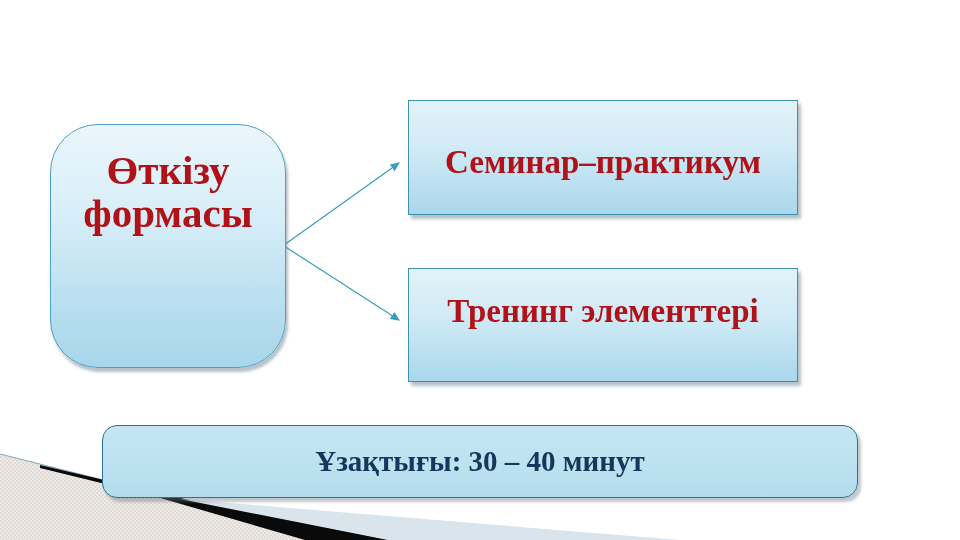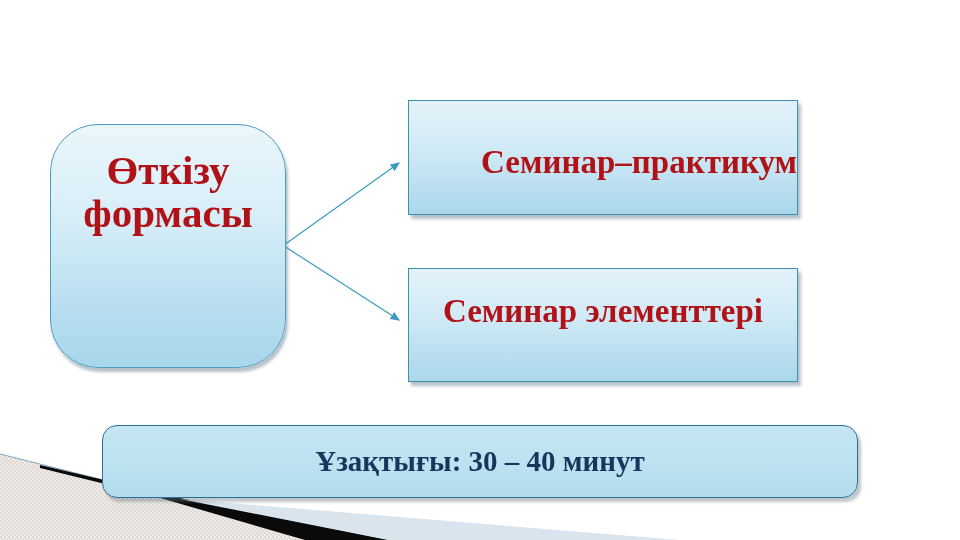--- a/index.html
+++ b/index.html
@@ -45,21 +45,21 @@
   }
   .option-box {
     left: 408px;
     width: 390px;
     border: 1px solid #3f8fae;
     background: linear-gradient(180deg, #e3f2f9 0%, #d2ebf6 40%, #b4dcee 85%, #abd7ec 100%);
     box-shadow: 3px 4px 3px rgba(96,118,134,0.45);
     color: #b01218;
     font-size: 33px;
   }
-  .option-box-1 { top: 100px; height: 115px; justify-content: flex-end; }
+  .option-box-1 { top: 100px; height: 115px; }
   .option-box-1 .shape-label { transform: translateY(5px); }
   .option-box-2 { top: 268px; height: 114px; }
   .option-box-2 .shape-label { transform: translateY(-14px); }
   .duration-box {
     left: 102px; top: 425px;
     width: 756px; height: 73px;
     border-radius: 15px;
     border: 1px solid #2e6f94;
     background: linear-gradient(180deg, #c4e6f2 0%, #bce2f0 55%, #b2dcec 100%);
     box-shadow: 3px 4px 3px rgba(100,115,125,0.4);
@@ -97,20 +97,20 @@
 
   <div class="shape form-shape">
     <span class="shape-label">Өткізу формасы</span>
   </div>
 
   <div class="shape option-box option-box-1">
     <span class="shape-label">Семинар–практикум</span>
   </div>
 
   <div class="shape option-box option-box-2">
-    <span class="shape-label">Семинар элементтері</span>
+    <span class="shape-label">Тренинг элементтері</span>
   </div>
 
   <div class="shape duration-box">
     <span class="shape-label">Ұзақтығы: 30 – 40 минут</span>
   </div>
 
 </div>
 
 </body></html>

